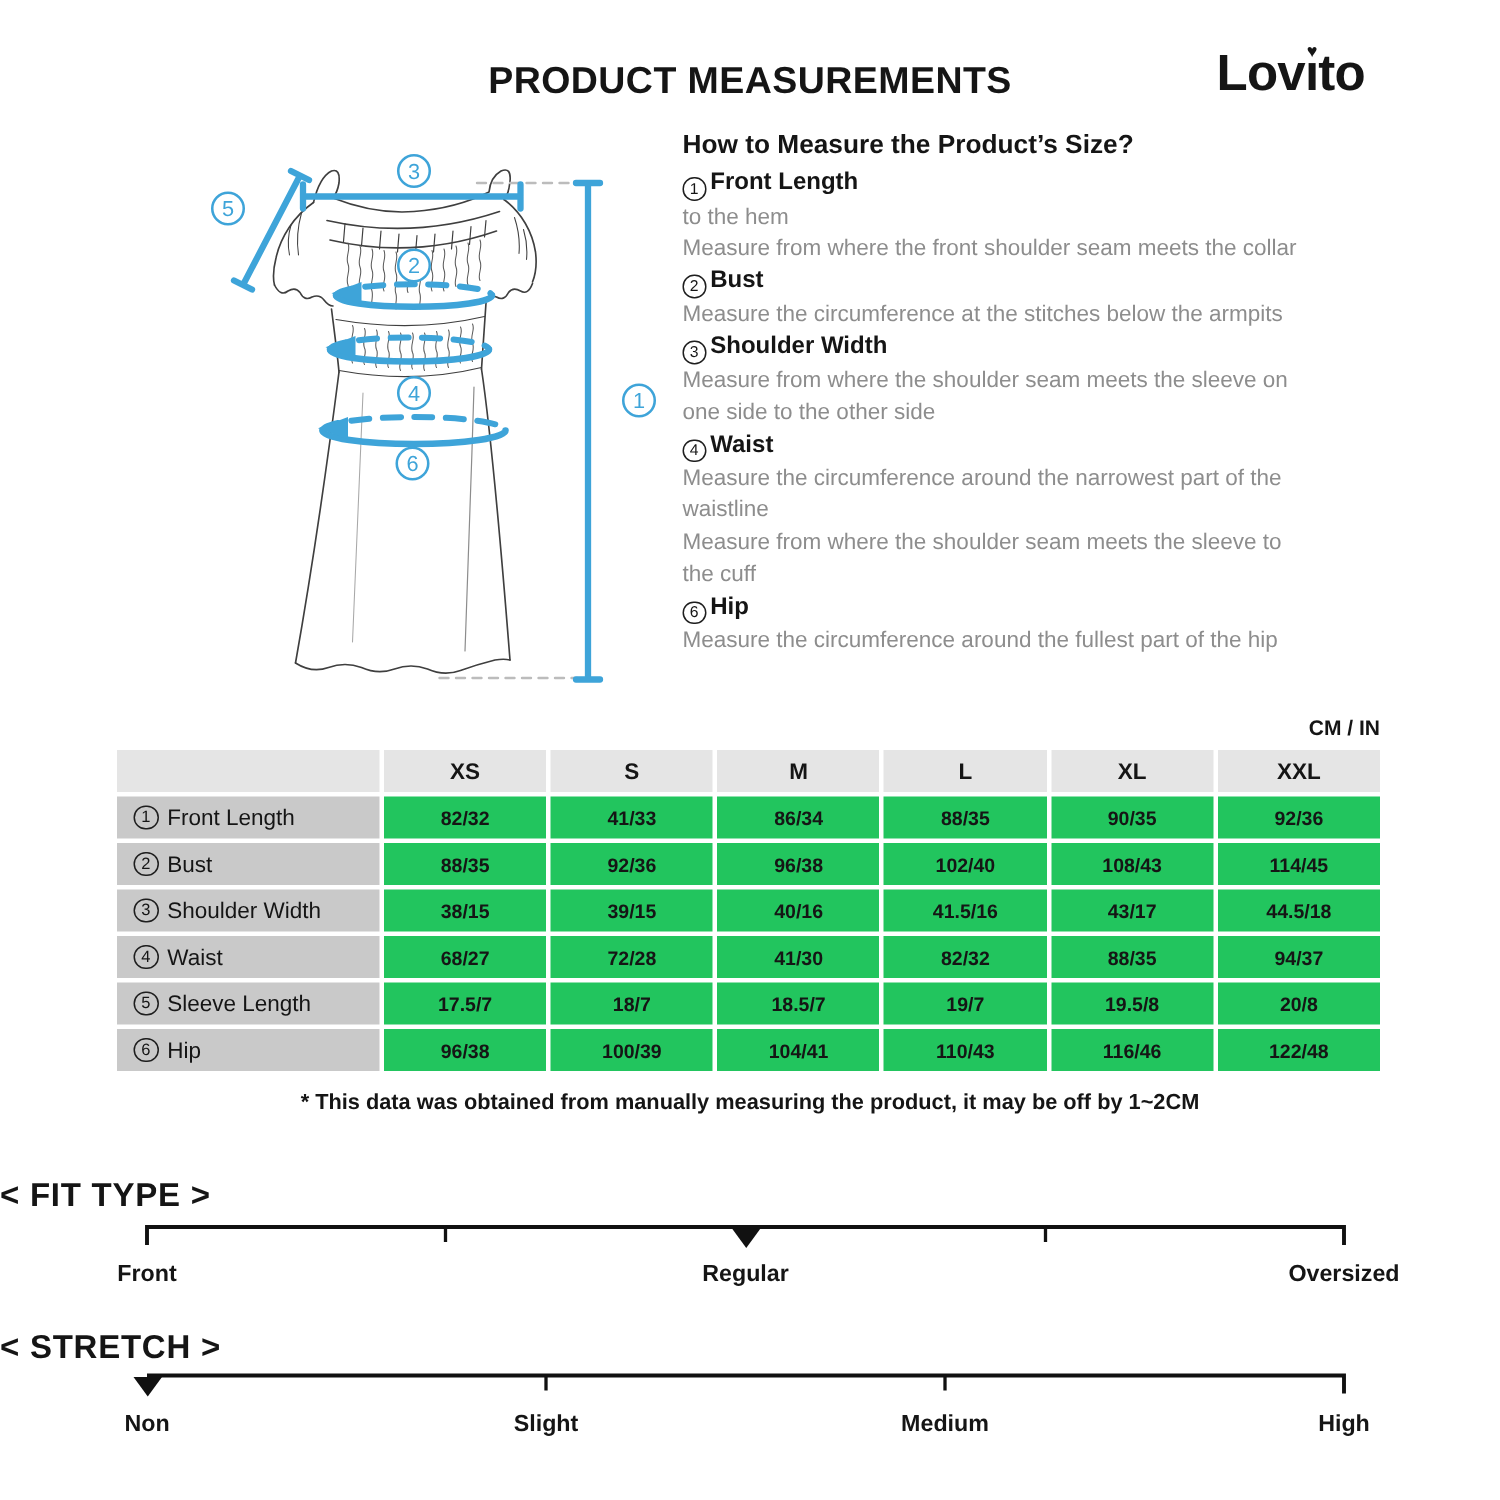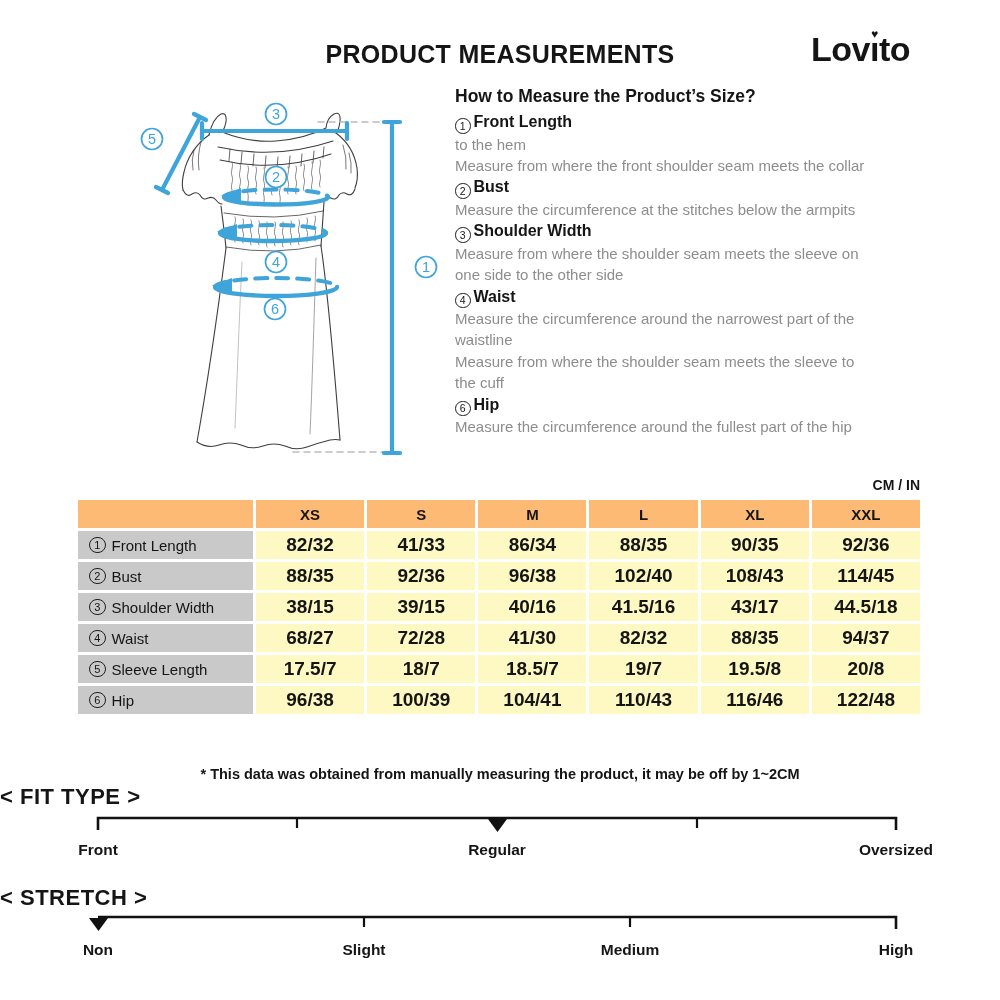--- a/index.html
+++ b/index.html
@@ -23,27 +23,27 @@
   .hdesc { font-size:15px; color:#8d8d8d; }
   .badge { display:inline-flex; align-items:center; justify-content:center;
            width:15.5px; height:15.5px; border:1.2px solid #1e1e1e; border-radius:50%;
            font-size:10.5px; font-weight:400; margin-right:3px; vertical-align:-2.5px; line-height:1; }
 
   .unit { position:absolute; right:80px; top:477px; font-size:14px; font-weight:700; }
 
   .mtable { position:absolute; left:78px; top:500px; width:842px;
             display:grid; grid-template-columns:175px repeat(6,1fr); gap:3px; }
   .mtable > div { height:28px; display:flex; align-items:center; justify-content:center; }
-  .mtable .th { background:#fdba74; font-size:15px; font-weight:700; }
+  .mtable .th { background:#e5e5e5; font-size:15px; font-weight:700; }
   .mtable .rl { background:#c9c9c9; justify-content:flex-start; padding-left:11px; font-size:15px; font-weight:400; }
   .mtable .rl .badge { width:16.5px; height:16.5px; margin-right:6px; font-size:11px; }
-  .mtable .td { background:#fef9c3; font-size:19px; font-weight:700; }
+  .mtable .td { background:#22c55e; font-size:13px; font-weight:700; }
 
   .footnote { position:absolute; left:0; top:727px; width:1000px; text-align:center;
-              font-size:14.5px; font-weight:700;margin-top:39px; }
+              font-size:14.5px; font-weight:700; }
 
   .scale-title { position:absolute; left:0; width:1000px; text-align:left;
                  font-size:22px; font-weight:800; letter-spacing:.5px; }
   .scale-svg { position:absolute; left:60px; }
   .scale-labels span { position:absolute; transform:translateX(-50%); font-size:15.5px; font-weight:700; white-space:nowrap; }
 </style>
 </head>
 <body>
 
 <div class="page">

